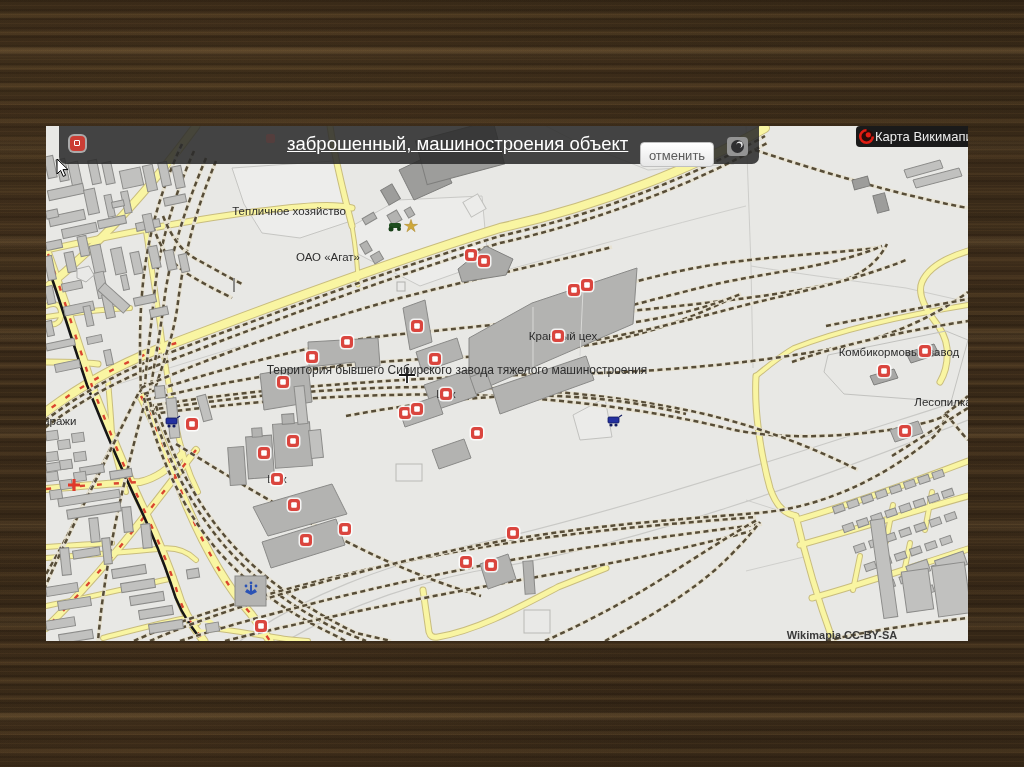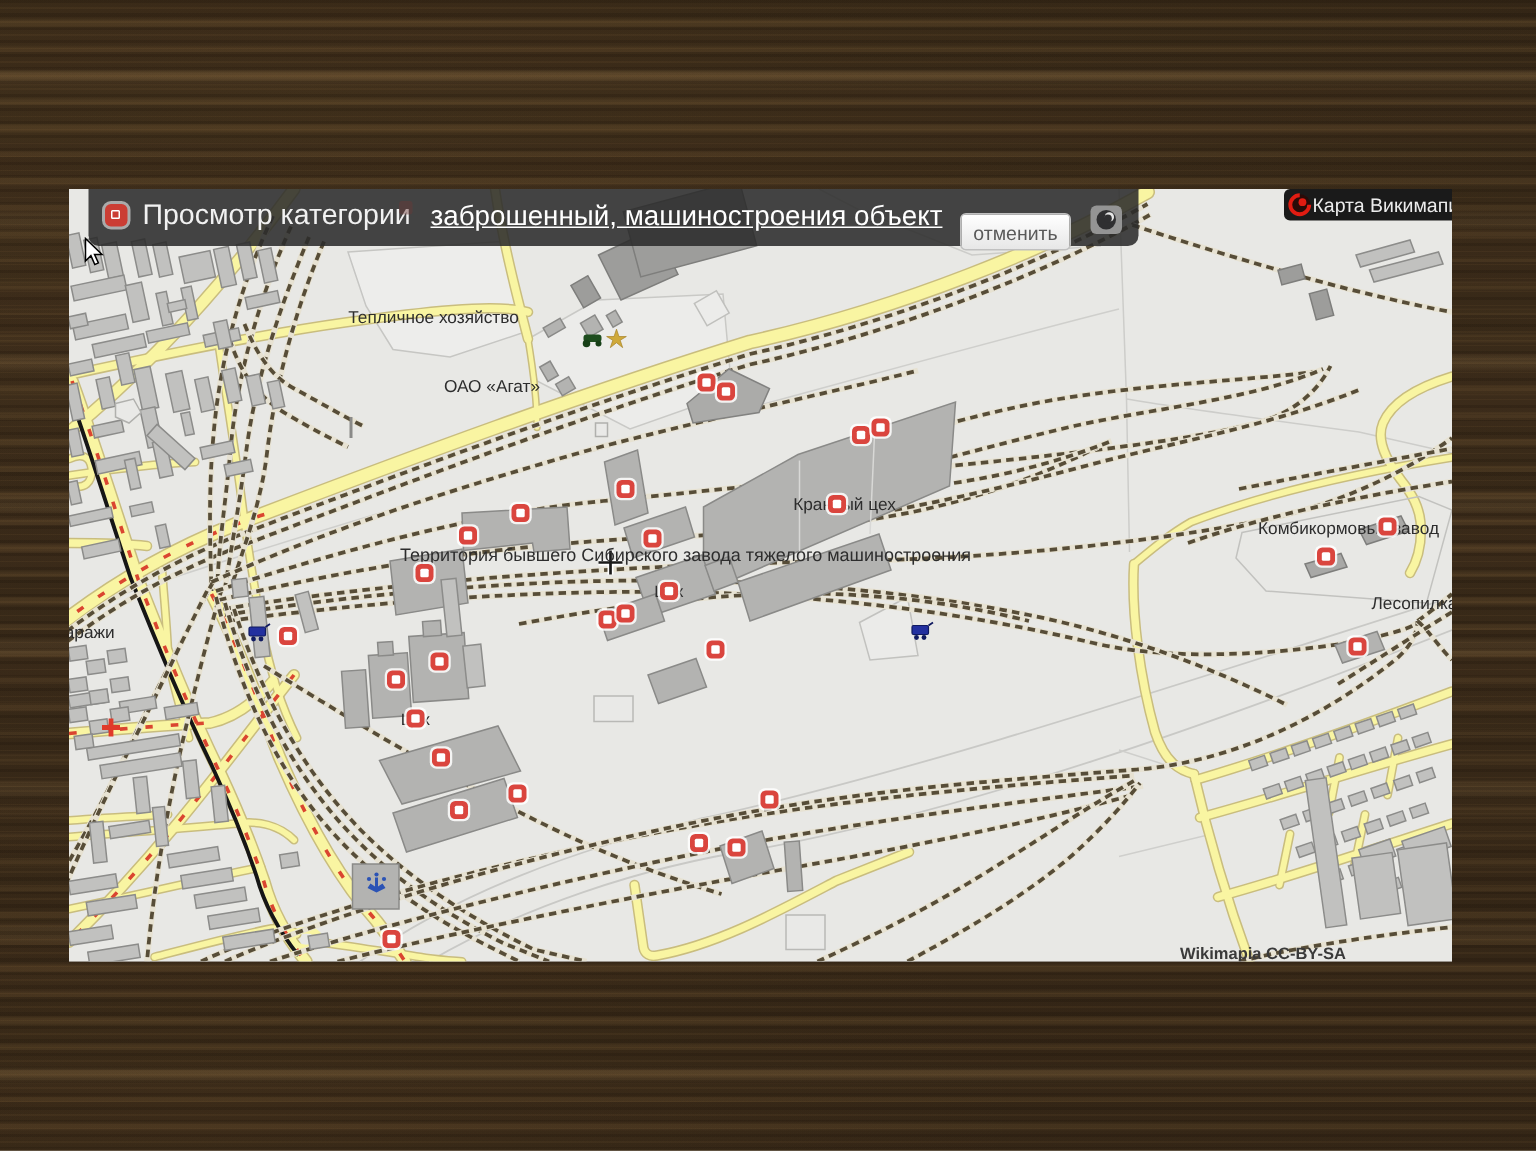--- a/index.html
+++ b/index.html
@@ -809,21 +809,20 @@
         </g>
 </g>
 </svg>
 
 <div id="bar">
 
  <div class="ric">
         <i></i>
       </div>
 
- <div class="t1">Просмотр категории</div>
 
  <div style="position:absolute;left:207px;top:8px;width:9px;height:9px;border-radius:2px;background:#6b3a38;opacity:.45"></div>
  <div class="lnk">заброшенный, машиностроения объект</div>
 
  <div class="btn">отменить</div>
 
  <div class="glb"><svg width="21" height="19">
           <circle cx="10.5" cy="9.5" r="6.5" fill="#2f2f31"></circle>
           <circle cx="12.6" cy="7.6" r="3.1" fill="#e6e6e6"></circle>
           <circle cx="11.6" cy="8.6" r="2.6" fill="#2f2f31"></circle>

